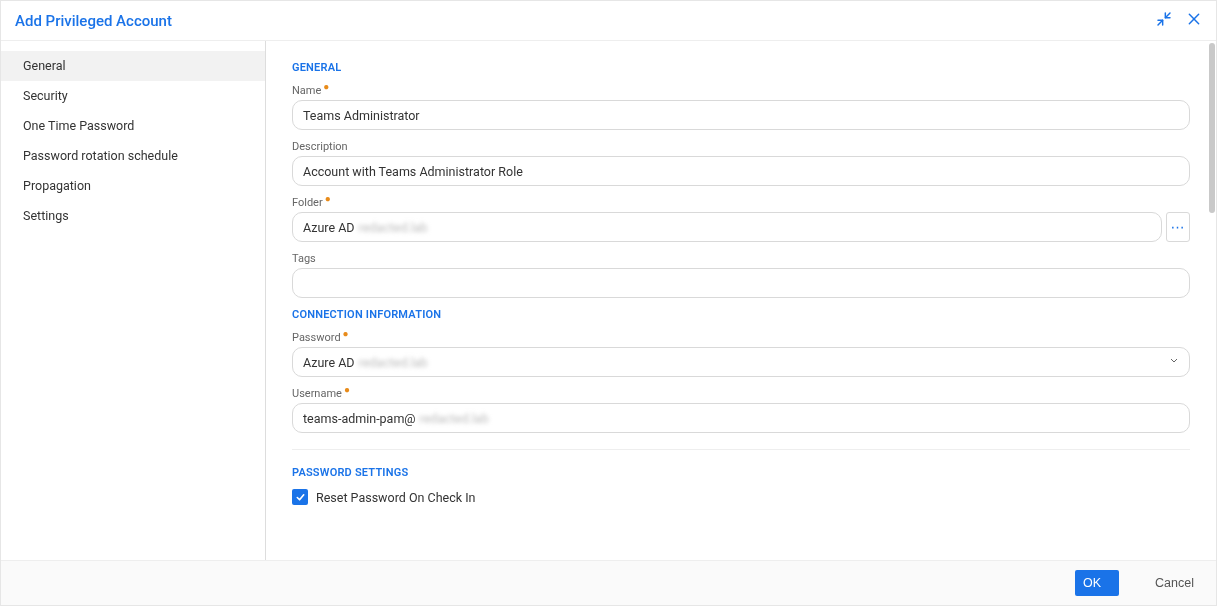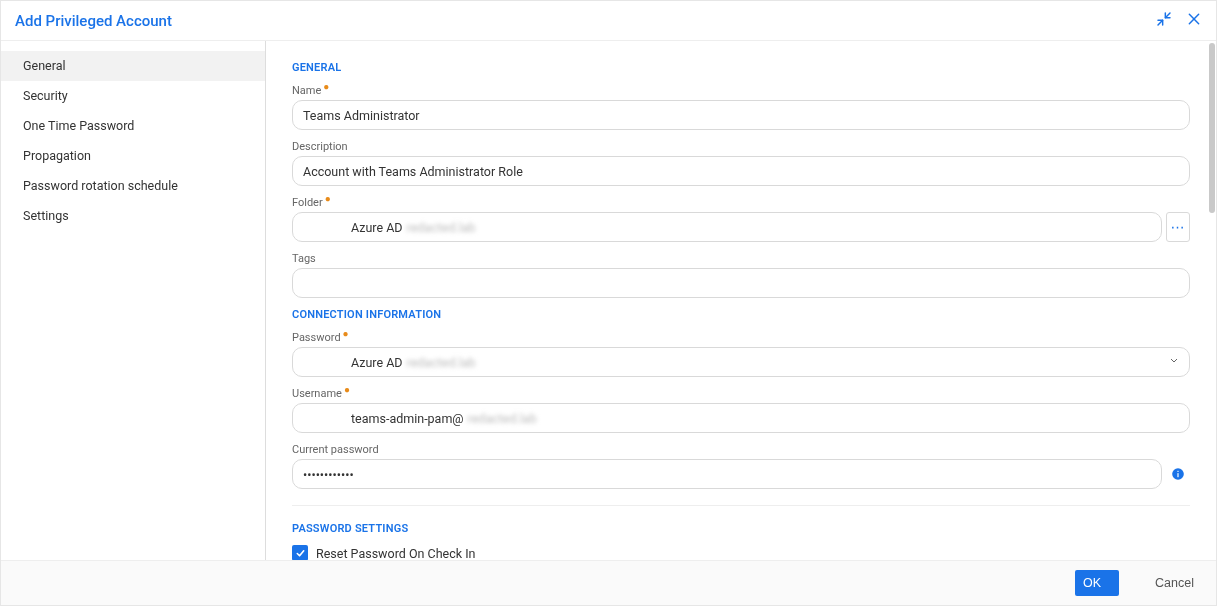--- a/index.html
+++ b/index.html
@@ -149,21 +149,20 @@
   .blurred {
     color: #bdbdbd;
     filter: blur(2px);
     -webkit-filter: blur(2px);
     user-select: none;
     margin-left: 4px;
   }
   .value-row {
     display: inline-flex;
     white-space: nowrap;
-    margin-left: 48px;
   }
   .footer {
     border-top: 1px solid #eee;
     background: #fafafa;
     padding: 9px 18px;
     display: flex;
     justify-content: flex-end;
     gap: 16px;
     align-items: center;
   }
@@ -200,22 +199,22 @@
         </svg>
       </span>
     </div>
   </div>
 
   <div class="body">
     <div class="sidebar">
       <div class="side-item active">General</div>
       <div class="side-item">Security</div>
       <div class="side-item">One Time Password</div>
+      <div class="side-item">Password rotation schedule</div>
       <div class="side-item">Propagation</div>
-      <div class="side-item">Password rotation schedule</div>
       <div class="side-item">Settings</div>
     </div>
 
     <div class="form-area">
       <div class="scrollbar-fake"></div>
 
       <div class="section-title">GENERAL</div>
 
       <div class="field">
         <div class="label">
@@ -283,37 +282,20 @@
           <span class="req">●</span>
         </div>
         <div class="input" style="display:flex;align-items:center;">
           <span class="value-row">
             <span>teams-admin-pam@</span>
             <span class="blurred">redacted.lab</span>
           </span>
         </div>
       </div>
 
-      <div class="field">
-        <div class="label">
-          <span>Current password</span>
-        </div>
-        <div class="input-row">
-          <div class="input" style="display:flex;align-items:center;">
-            <span>••••••••••••</span>
-          </div>
-          <div class="btn-info">
-            <svg viewBox="0 0 24 24" fill="#1a73e8">
-                <circle cx="12" cy="12" r="10"></circle>
-                <rect x="11" y="10.5" width="2" height="7" fill="#fff"></rect>
-                <rect x="11" y="6.5" width="2" height="2" fill="#fff"></rect>
-              </svg>
-          </div>
-        </div>
-      </div>
 
       <div class="divider"></div>
 
       <div class="section-title">PASSWORD SETTINGS</div>
 
       <div class="checkbox-row">
         <div class="cbx">
           <svg viewBox="0 0 24 24" fill="none" stroke-width="3.5" stroke-linecap="round" stroke-linejoin="round">
               <path d="M5 12l5 5 9-11"></path>
             </svg>

